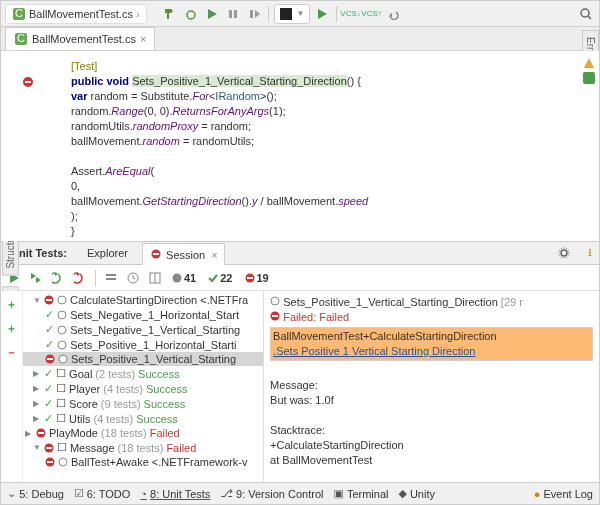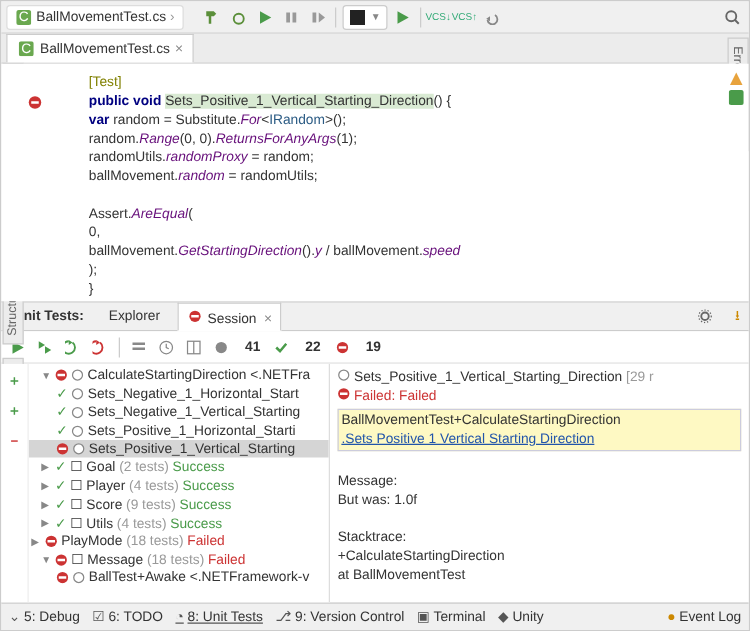--- a/index.html
+++ b/index.html
@@ -19,21 +19,21 @@
 .code-area{flex:0 0 190px;background:#fff;position:relative;padding:8px 20px 8px 70px;font-family:Menlo,Consolas,monospace;font-size:11px;line-height:15px;overflow:hidden}
 .code-area .gutter{position:absolute;left:20px;top:8px;width:20px}
 .kw{color:#000080;font-weight:bold}
 .mth{font-style:italic;color:#660e7a}
 .hl{background:#d9ead3}
 .tests-header{height:24px;background:#f0f0f0;border-top:1px solid #ccc;border-bottom:1px solid #ccc;display:flex;align-items:center;padding-left:4px;gap:8px}
 .tests-header .ti{padding:3px 6px}
 .tests-header .active{background:#fff;border:1px solid #ccc;border-bottom:1px solid #fff;margin-bottom:-1px}
 .tests-header .close-x{margin-left:3px;color:#888;cursor:pointer}
 .tests-tools{height:26px;background:#fff;border-bottom:1px solid #ddd;display:flex;align-items:center;padding:0 4px;gap:4px}
-.badge{display:inline-flex;align-items:center;gap:14px;padding:1px 4px;font-size:10px}
+.badge{display:inline-flex;align-items:center;gap:2px;padding:1px 4px;font-size:10px}
 .tests-body{flex:1;display:flex;background:#fff;overflow:hidden}
 .tree{width:44%;border-right:1px solid #ddd;overflow:hidden;padding:2px 0;background:#fff;position:relative}
 .tree-tools{position:absolute;left:0;top:0;width:22px;height:100%;border-right:1px solid #eee;display:flex;flex-direction:column;gap:6px;padding-top:4px;align-items:center}
 .tree-list{margin-left:22px}
 .row{display:flex;align-items:center;gap:3px;padding:1px 2px;white-space:nowrap;overflow:hidden;font-size:11px}
 .row.sel{background:#d5d5d5}
 .ind1{padding-left:10px}.ind2{padding-left:22px}
 .tri{width:8px;color:#888;font-size:8px}
 .pass{color:#4a9b4a;font-weight:normal}
 .fail{color:#c33}
@@ -382,21 +382,21 @@
     </div>
   </div>
   <div class="detail">
     <div class="nm"><svg width="10" height="10" style="display:inline">
           <circle cx="5" cy="5" r="4" fill="#fff" stroke="#888"></circle>
         </svg> <span>Sets_Positive_1_Vertical_Starting_Direction</span> <span class="dim">[29 r</span></div>
     <div class="nm"><svg width="10" height="10" style="display:inline">
           <circle cx="5" cy="5" r="4.5" fill="#c33"></circle>
           <rect x="2" y="4" width="6" height="2" fill="#fff"></rect>
         </svg> <span class="fail">Failed: Failed</span></div>
-    <div style="background:#fef9c3;border:1px solid #ccd;padding:1px 2px;margin:2px 0">
+    <div style="background:#fdba74;border:1px solid #ccd;padding:1px 2px;margin:2px 0">
       <div>BallMovementTest+CalculateStartingDirection</div>
       <div class="link">.Sets Positive 1 Vertical Starting Direction</div>
     </div>
     <div>&nbsp;</div>
     <div>Message:</div>
     <div>  But was:  1.0f</div>
     <div>&nbsp;</div>
     <div>Stacktrace:</div>
     <div>  +CalculateStartingDirection</div>
     <div>at BallMovementTest</div>

